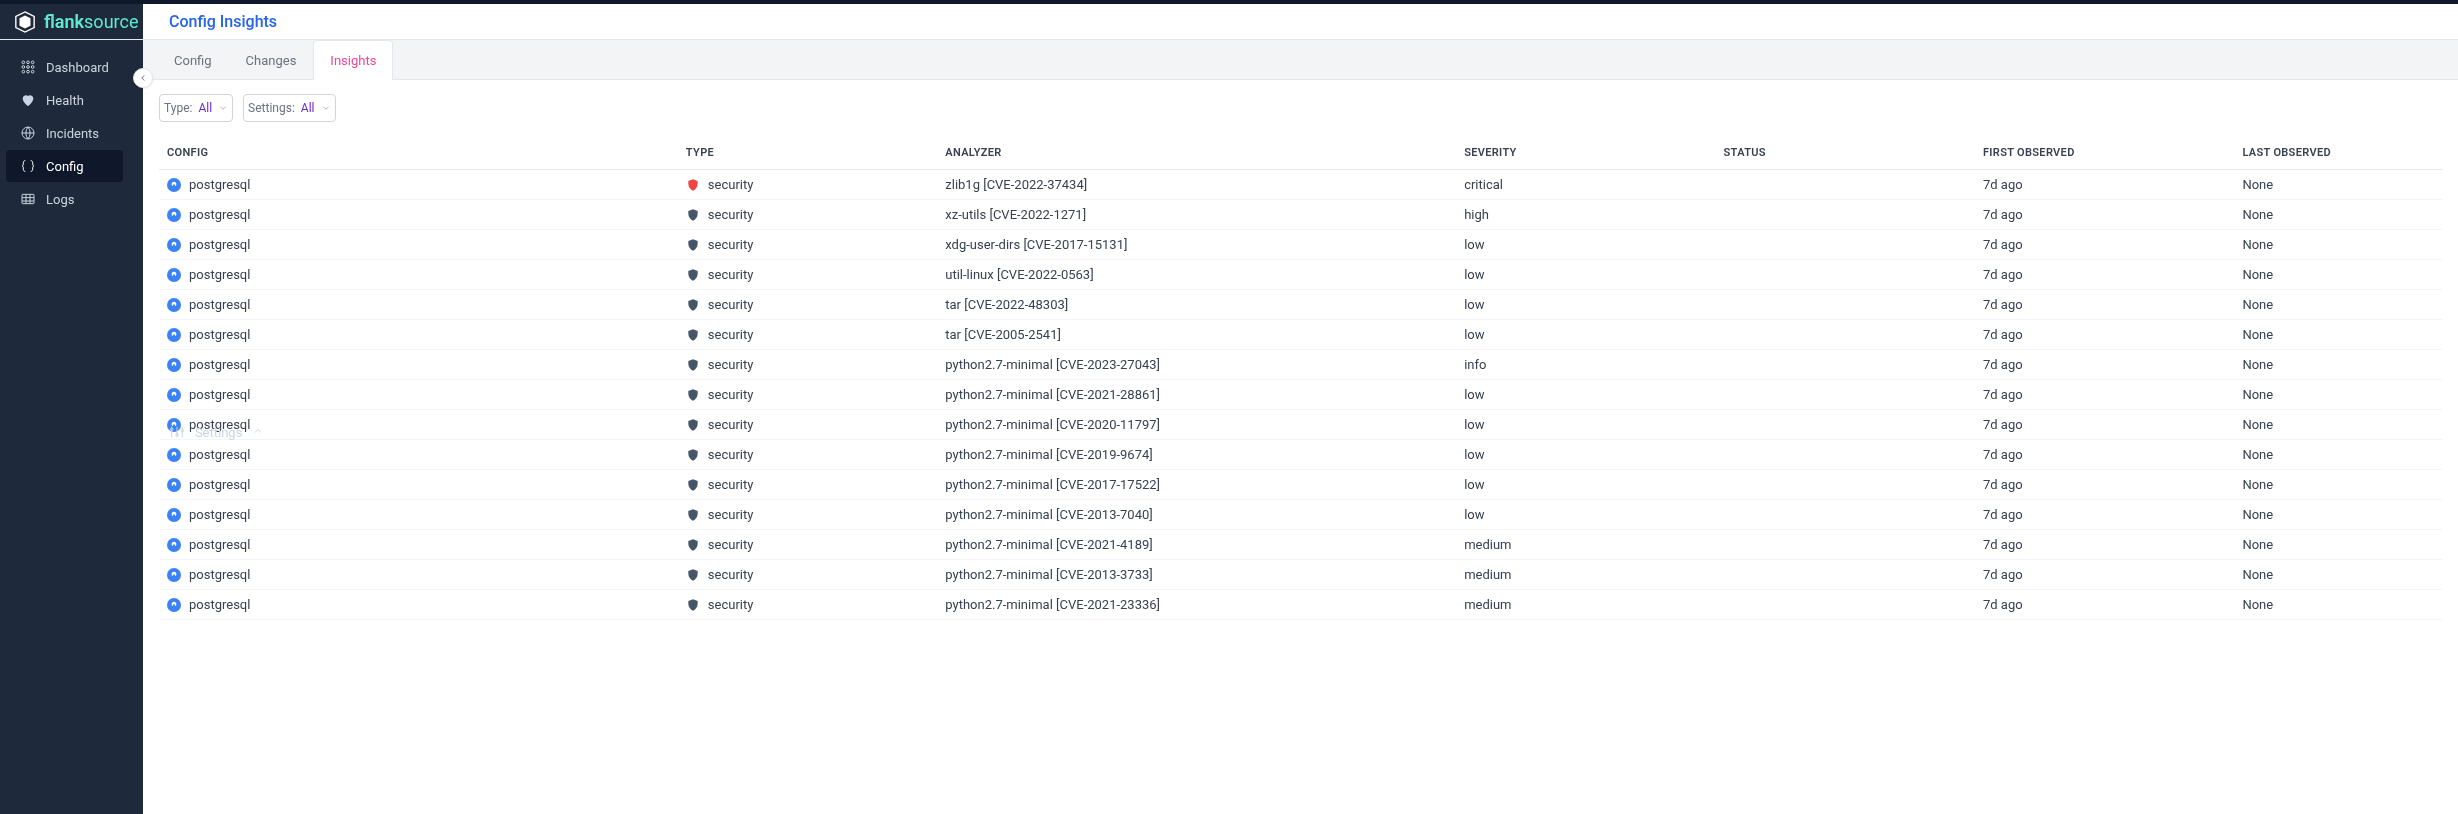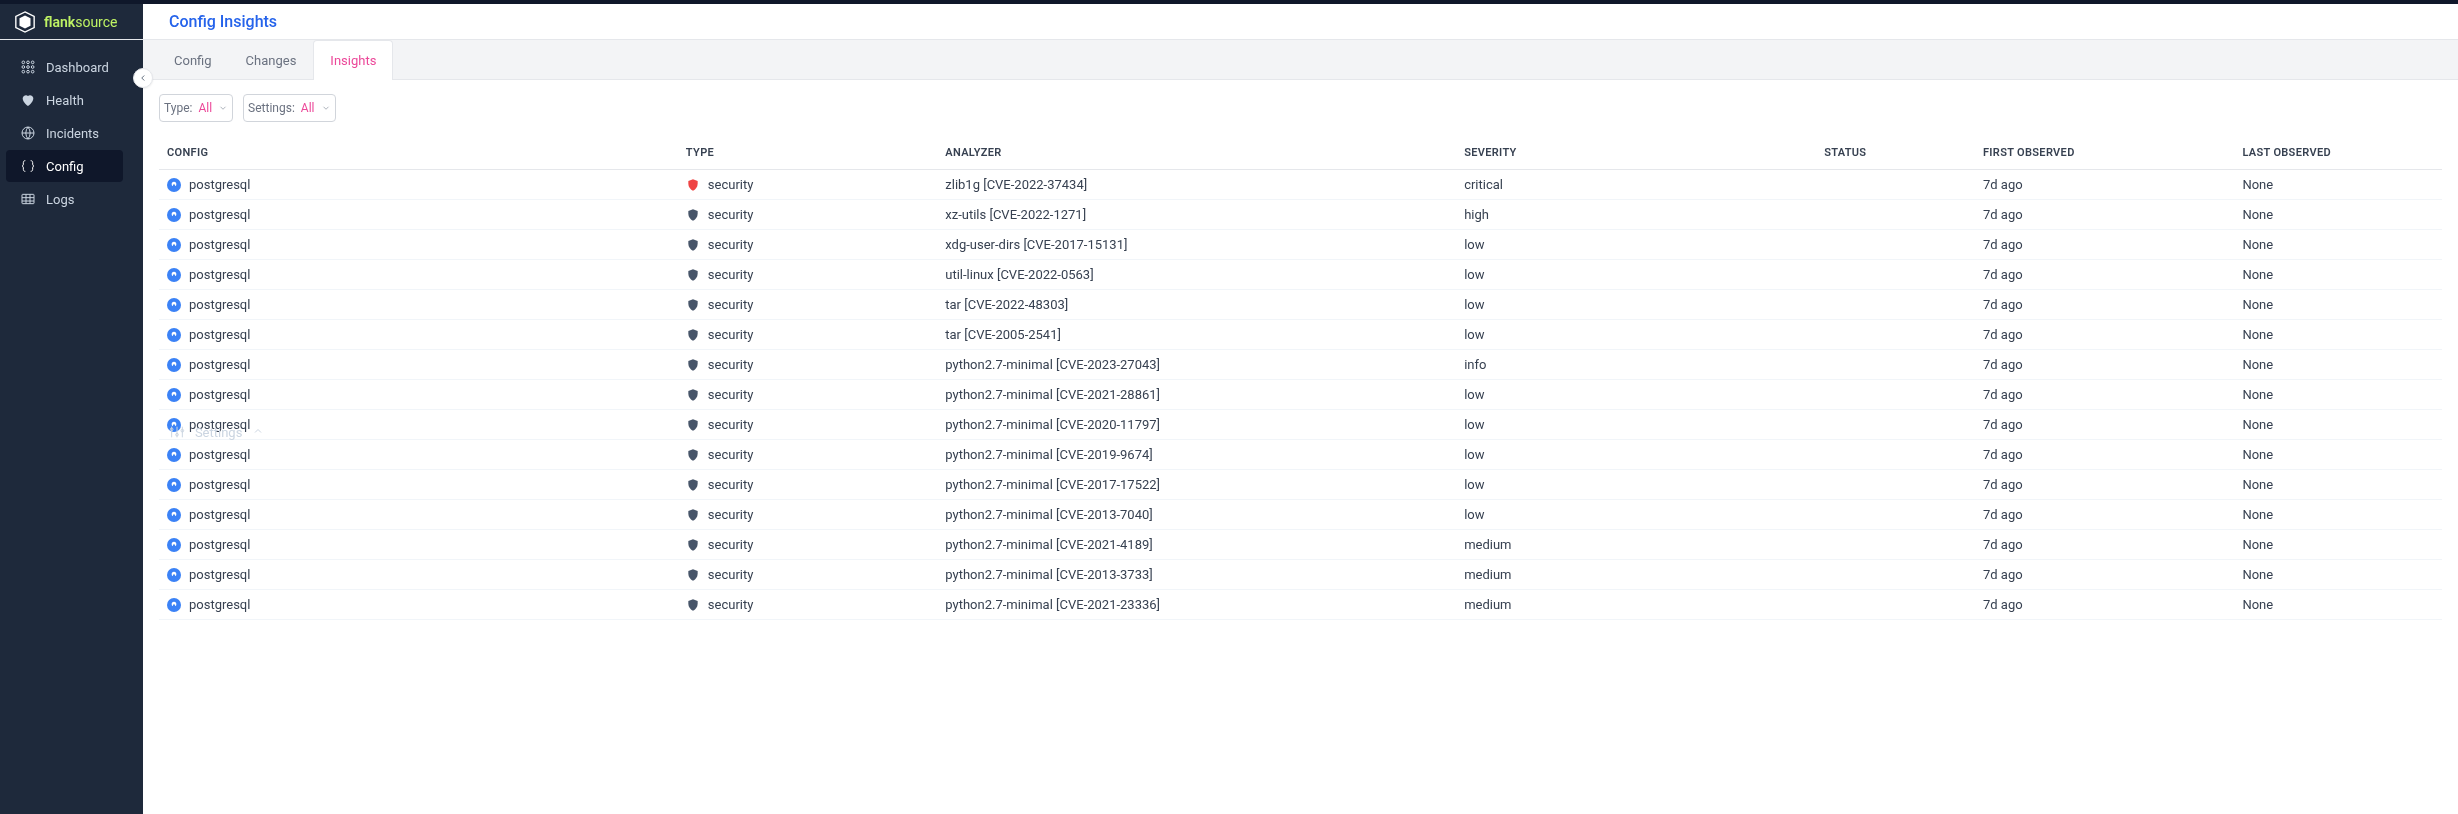--- a/index.html
+++ b/index.html
@@ -4,21 +4,21 @@
 <style>
   * { box-sizing: border-box; margin: 0; padding: 0; }
   html, body { height: 100%; font-family: -apple-system, BlinkMacSystemFont, "Segoe UI", Roboto, sans-serif; font-size: 13px; color: #1f2937; }
   body { display: flex; flex-direction: column; background: #f9fafb; }
 
   
   .topbar { height: 40px; background: #fff; border-top: 4px solid #0f172a; border-bottom: 1px solid #e5e7eb; display: flex; align-items: center; }
   .brand-cell { width: 143px; height: 100%; background: #1e293b; display: flex; align-items: center; padding-left: 14px; gap: 8px; }
   .brand-cell .logo { width: 22px; height: 22px; }
   .brand-cell .logo svg { width:100%; height:100%; }
-  .brand-text { color:#bef264; font-size:14px; }
+  .brand-text { color:#5eead4; font-size:18px; }
   .brand-text b { font-weight:600; }
   .page-title { color:#2563eb; font-size:16px; font-weight:500; padding-left:26px; }
 
   
   .shell { flex:1; display:flex; min-height:0; }
   .sidebar { width:143px; background:#1e293b; position:relative; display:flex; flex-direction:row; padding-top:10px; }
   .side-item { display:flex; align-items:center; gap:10px; padding:8px 14px; color:#cbd5e1; font-size:13px; cursor:pointer; border-radius:4px; margin:1px 6px; }
   .side-item.active { background:#0f172a; color:#fff; }
   .side-item .ico { width:16px; height:16px; display:flex; align-items:center; justify-content:center; }
   .side-item .ico svg { width:16px; height:16px; stroke:#cbd5e1; fill:none; stroke-width:1.5; }
@@ -29,36 +29,36 @@
   .collapse-btn svg { width:10px; height:10px; stroke:#475569; fill:none; stroke-width:2; }
 
   
   .main { flex:1; background:#fff; display:flex; flex-direction:column; overflow:auto; }
   .tabs { display:flex; border-bottom:1px solid #e5e7eb; background:#f3f4f6; padding-left:14px; gap:0; }
   .tab { padding:12px 16px; font-size:13px; color:#6b7280; cursor:pointer; border:1px solid transparent; border-bottom:none; background:transparent; margin-bottom:-1px; }
   .tab.active { background:#fff; color:#ec4899; border-color:#e5e7eb; border-radius:4px 4px 0 0; }
 
   .filters { display:flex; gap:10px; padding:14px 16px; }
   .filter { border:1px solid #d1d5db; border-radius:4px; background:#fff; padding:6px 4px; display:flex; align-items:center; gap:6px; font-size:12px; color:#6b7280; cursor:pointer; }
-  .filter .val { color:#ec4899; }
+  .filter .val { color:#6d28d9; }
   .filter svg { width:10px; height:10px; stroke:#9ca3af; fill:none; stroke-width:2; }
 
   table { width:calc(100% - 32px); margin:0 16px; border-collapse:collapse; }
   thead th { text-align:left; font-size:11px; font-weight:600; color:#374151; letter-spacing:.03em; padding:10px 8px; border-bottom:1px solid #e5e7eb; text-transform:uppercase; }
   tbody td { padding:7px 8px; font-size:13px; color:#374151; border-bottom:1px solid #f1f5f9; white-space:nowrap; }
   .cfg-cell { display:flex; align-items:center; gap:8px; }
   .cfg-icon { width:14px; height:14px; border-radius:50%; background:#3b82f6; display:inline-flex; align-items:center; justify-content:center; flex-shrink:0; }
   .cfg-icon svg { width:8px; height:8px; fill:#fff; }
   .type-cell { display:flex; align-items:center; gap:8px; }
   .shield { width:14px; height:14px; flex-shrink:0; }
   .shield svg { width:14px; height:14px; }
   .shield.red svg path { fill:#ef4444; }
   .shield.grey svg path { fill:#475569; }
 
-  .col-config{width:20%;} .col-type{width:10%;} .col-analyzer{width:20%;} .col-sev{width:10%;} .col-status{width:10%;text-align:center;} .col-first{width:10%;} .col-last{width:8%;}
+  .col-config{width:20%;} .col-type{width:10%;} .col-analyzer{width:20%;} .col-sev{width:10%;} .col-status{width:10%;} .col-first{width:10%;} .col-last{width:8%;}
 </style>
 </head>
 <body>
 
 <div class="topbar">
   <div class="brand-cell">
     <span class="logo">
       <svg viewBox="0 0 24 24">
           <polygon points="12,1 22,6 22,18 12,23 2,18 2,6" fill="none" stroke="#fff" stroke-width="1.5"></polygon>
           <polygon points="12,5 18,8 18,16 12,19 6,16 6,8" fill="#fff"></polygon>

